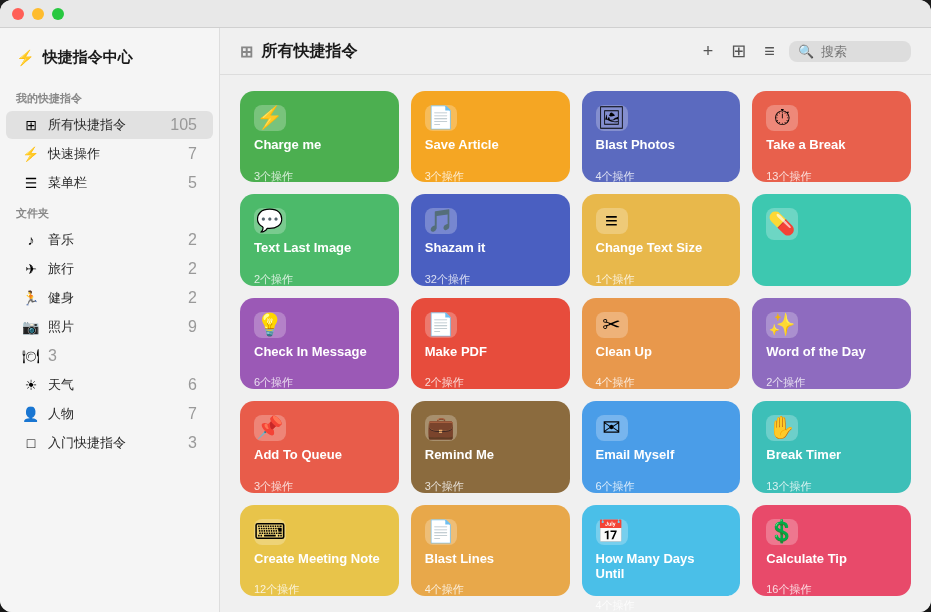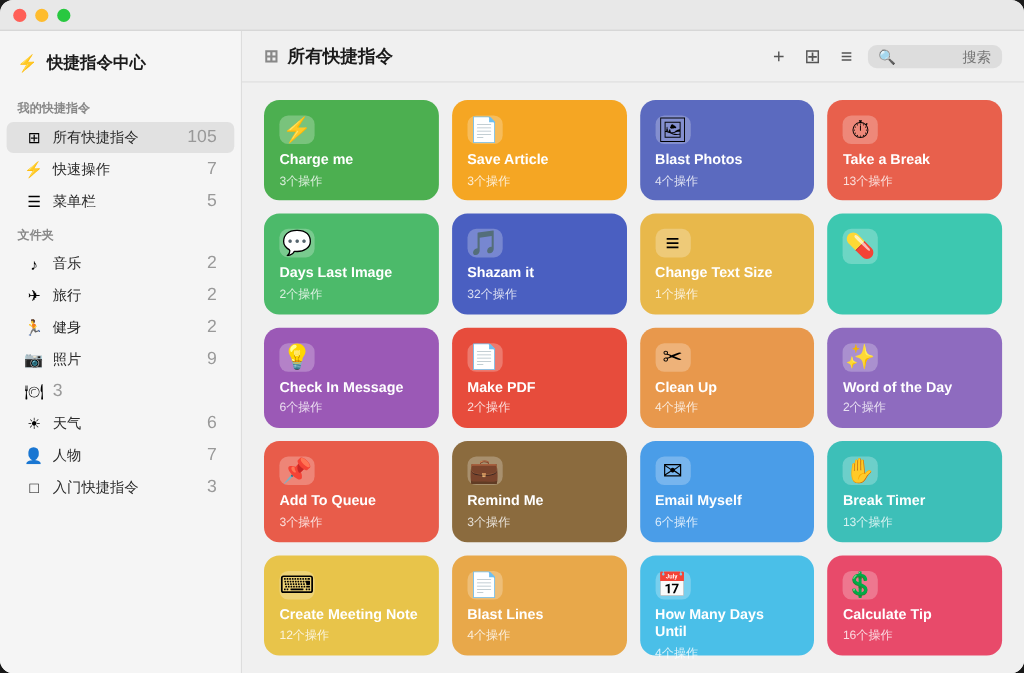--- a/index.html
+++ b/index.html
@@ -166,21 +166,20 @@
       gap: 6px;
     }
 
     .search-box input {
       background: none;
       border: none;
       outline: none;
       font-size: 13px;
       color: #0369a1;
       width: 80px;
-      text-align: right;
     }
 
     .shortcuts-grid {
       flex: 1;
       overflow-y: auto;
       padding: 16px 20px;
       display: grid;
       grid-template-columns: repeat(4, 1fr);
       gap: 12px;
       align-content: start;
@@ -212,21 +211,21 @@
     .card-name {
       font-size: 13px;
       font-weight: 700;
       color: white;
       line-height: 1.2;
     }
 
     .card-actions {
       font-size: 11px;
       color: rgba(255,255,255,0.8);
-      margin-top: 4px;
+      margin-top: 16px;
     }
 
     
     .shortcuts-grid::-webkit-scrollbar { width: 6px; }
     .shortcuts-grid::-webkit-scrollbar-track { background: transparent; }
     .shortcuts-grid::-webkit-scrollbar-thumb { background: rgba(0,0,0,0.2); border-radius: 3px; }
   </style>
 </head>
 <body>
 
@@ -350,21 +349,21 @@
           <div class="shortcut-card" style="background: rgb(232, 96, 76);">
     <div class="card-icon">⏱</div>
     <div>
       <div class="card-name">Take a Break</div>
       <div class="card-actions">13个操作</div>
     </div>
   </div>
           <div class="shortcut-card" style="background: rgb(76, 186, 106);">
     <div class="card-icon">💬</div>
     <div>
-      <div class="card-name">Days Last Image</div>
+      <div class="card-name">Text Last Image</div>
       <div class="card-actions">2个操作</div>
     </div>
   </div>
           <div class="shortcut-card" style="background: rgb(74, 95, 193);">
     <div class="card-icon">🎵</div>
     <div>
       <div class="card-name">Shazam it</div>
       <div class="card-actions">32个操作</div>
     </div>
   </div>

